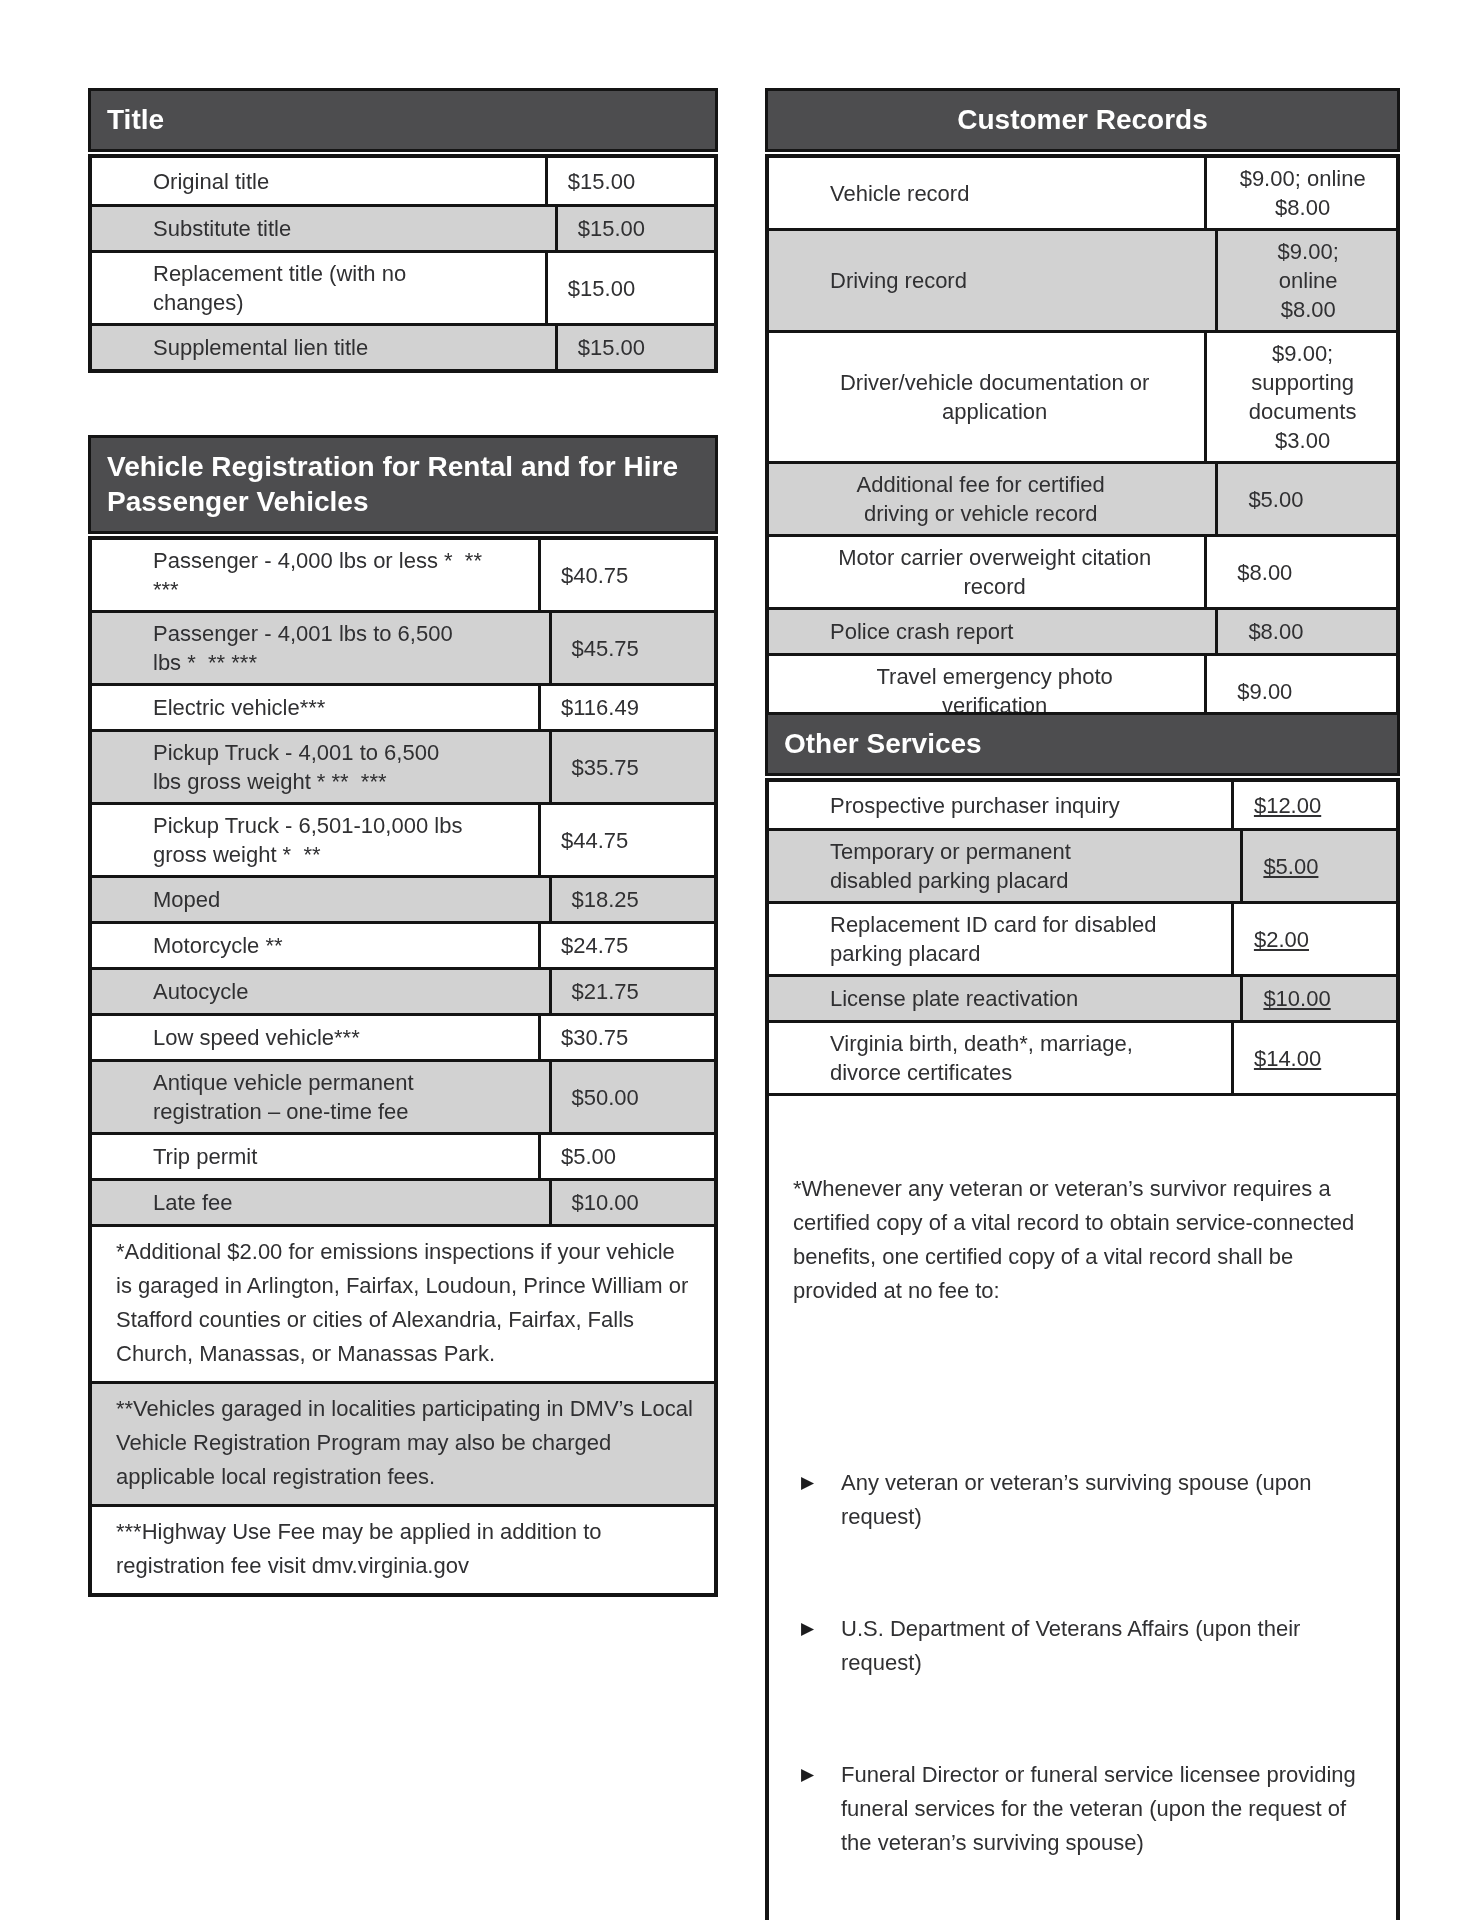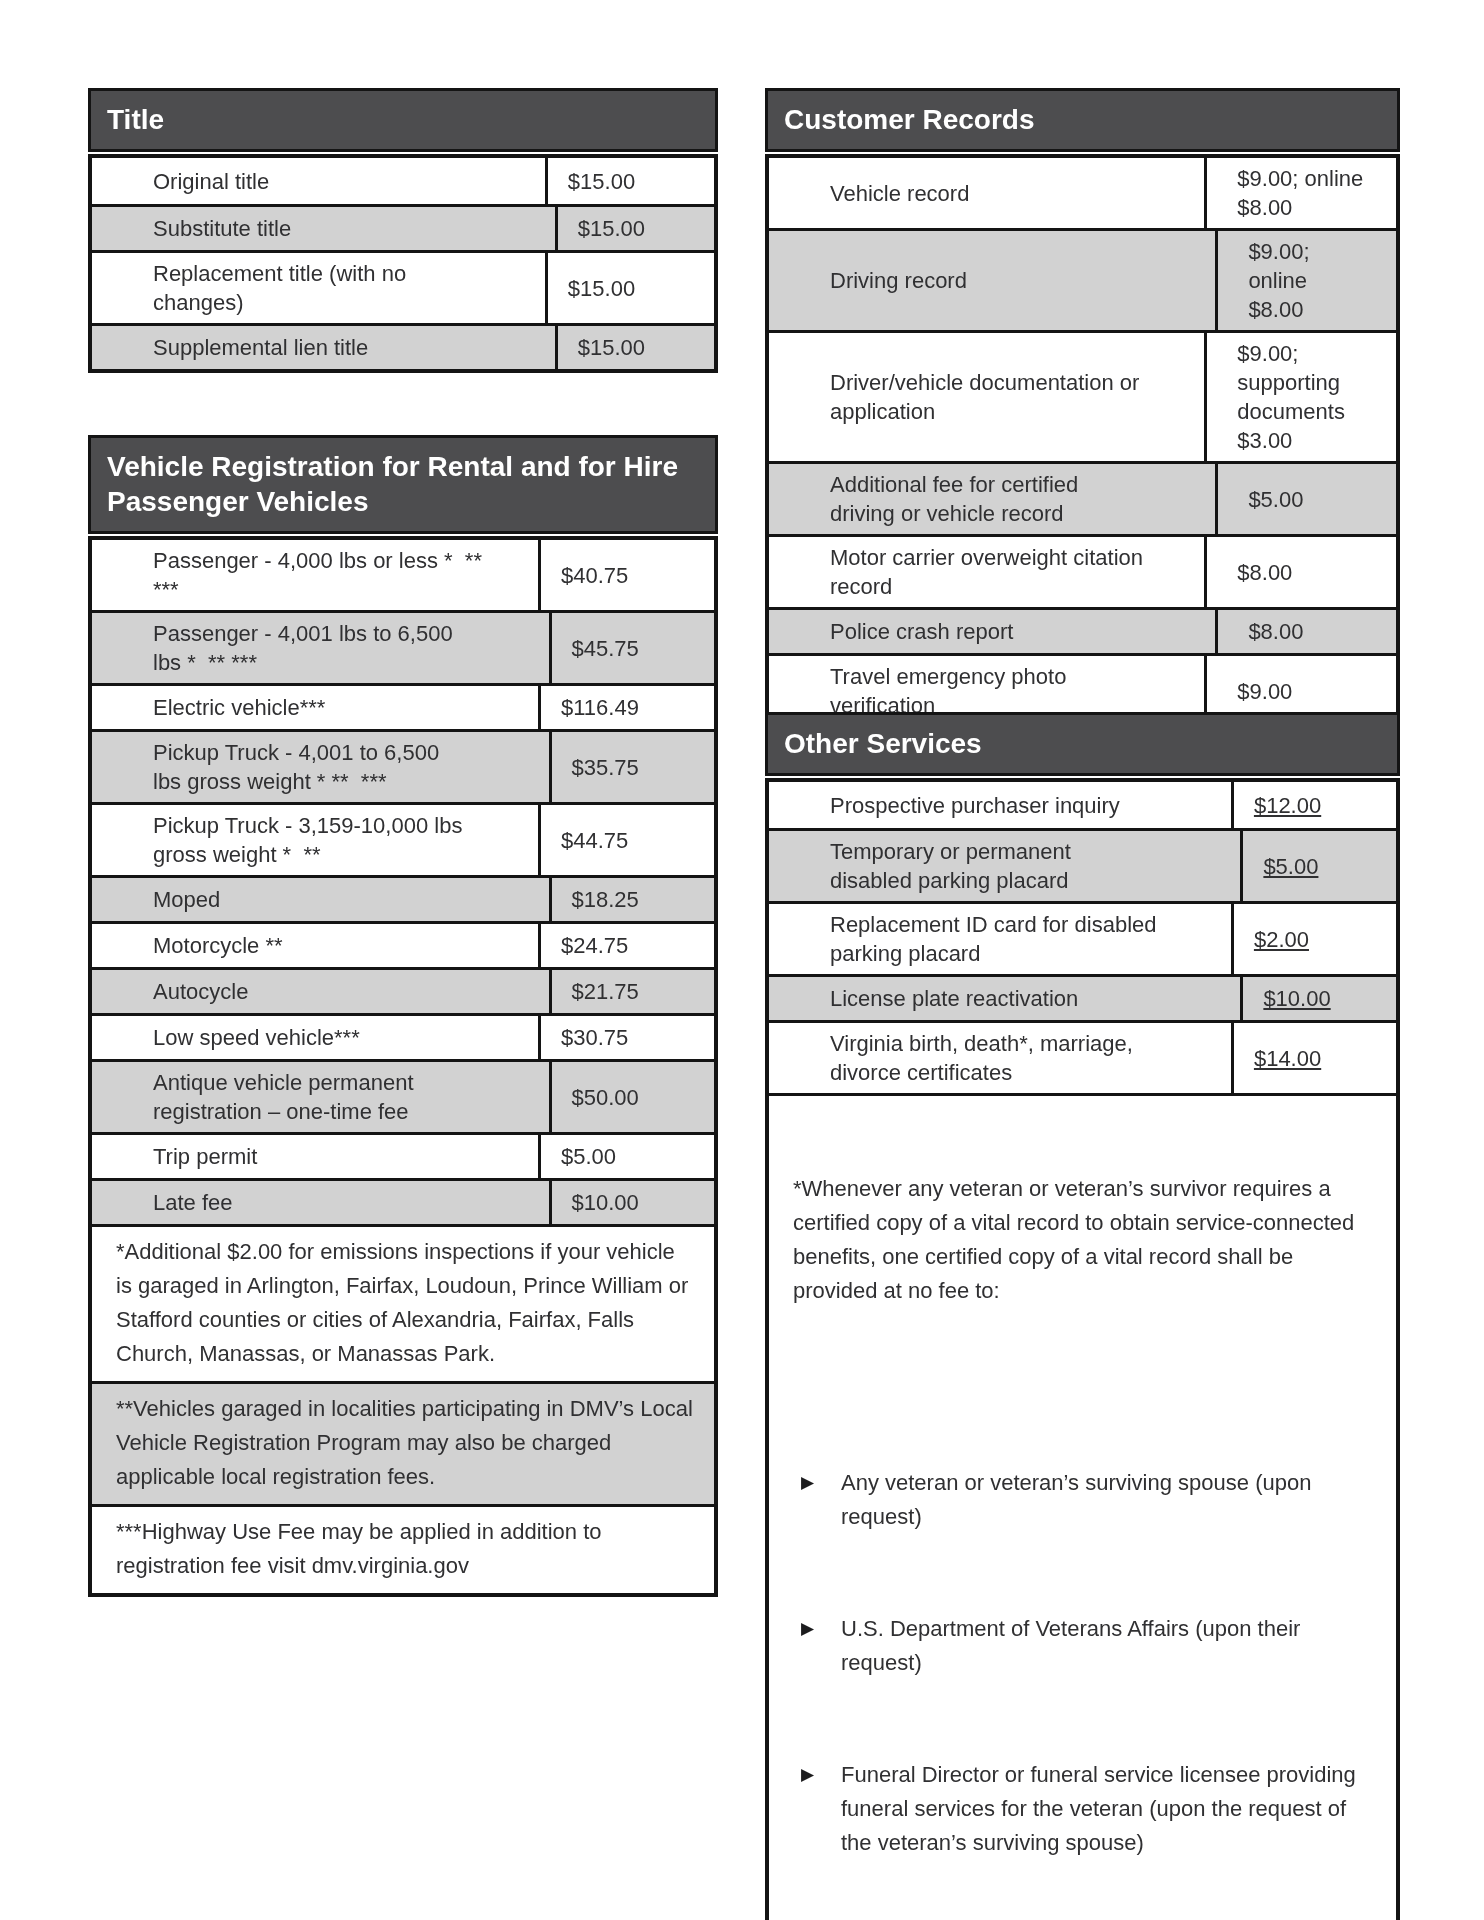--- a/index.html
+++ b/index.html
@@ -8,21 +8,21 @@
     width: 1484px; height: 1920px;
     background: #ffffff;
     font-family: "Liberation Sans", sans-serif;
     color: #303032;
     overflow: hidden;
   }
   .page { position: relative; width: 1484px; height: 1920px; }
 
   .fee-table { position: absolute; }
   #t-title            { left: 88px;  top: 88px;  width: 630px; }
-  #t-customer-records { left: 765px; top: 88px;  width: 635px; }
+  #t-customer-records { left: 765px; top: 88px;  width: 635px; text-align: center; }
   #t-vehicle-reg      { left: 88px;  top: 435px; width: 630px; }
   #t-other-services   { left: 765px; top: 712px; width: 635px; }
 
   .t-header {
     background: #4d4d4f;
     color: #ffffff;
     font-weight: bold;
     font-size: 28px;
     line-height: 35px;
     padding: 11px 16px 12px 16px;
@@ -126,21 +126,21 @@
       </div>
       <div class="row">
         <div class="cell label">Electric vehicle***</div>
         <div class="cell value">$116.49</div>
       </div>
       <div class="row alt">
         <div class="cell label">Pickup Truck - 4,001 to 6,500 lbs gross weight * **  ***</div>
         <div class="cell value">$35.75</div>
       </div>
       <div class="row">
-        <div class="cell label">Pickup Truck - 3,159-10,000 lbs gross weight *  **</div>
+        <div class="cell label">Pickup Truck - 6,501-10,000 lbs gross weight *  **</div>
         <div class="cell value">$44.75</div>
       </div>
       <div class="row alt">
         <div class="cell label">Moped</div>
         <div class="cell value">$18.25</div>
       </div>
       <div class="row">
         <div class="cell label">Motorcycle **</div>
         <div class="cell value">$24.75</div>
       </div>

